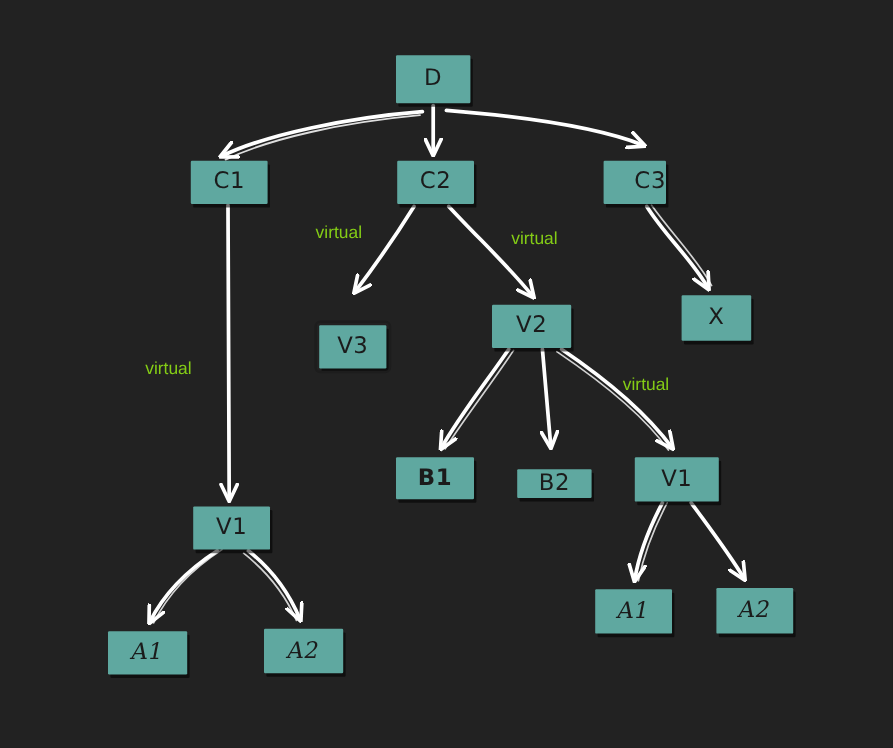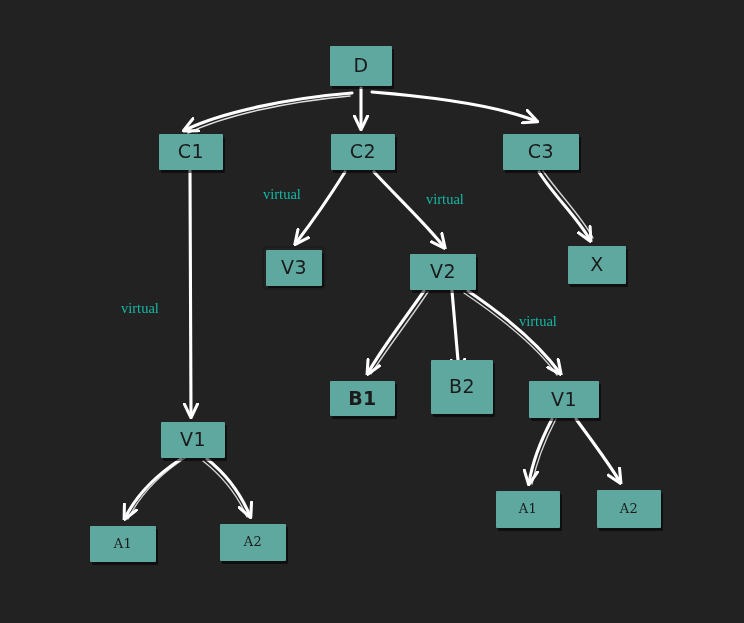--- a/index.html
+++ b/index.html
@@ -33,32 +33,34 @@
     font-size: 19px;
     letter-spacing: 0.5px;
     box-shadow: 2px 3px 0 rgba(0,0,0,0.55);
     border-radius: 1px;
   }
   .node .lbl {
     display: block;
     transform: translateY(-1px);
   }
   .node.italic .lbl {
+    font-style: italic;
     font-family: "DejaVu Serif", serif;
-    font-size: 13px;
+    font-size: 19px;
   }
   .node.outlined {
     outline: 2px solid #1d1d1d;
     outline-offset: 2px;
+    margin-top: 21px;
   }
   .edge-label {
     position: absolute;
-    color: #14b8a6;
+    color: #84cc16;
     font-size: 14.5px;
-    font-family: Liberation Serif, serif;
+    font-family: Liberation Sans, sans-serif;
     white-space: nowrap;
   }
 </style>
 </head>
 <body>
 
 <div id="canvas">
 
   <svg class="layer" viewBox="0 0 744 623">
     <defs>
@@ -108,39 +110,39 @@
 
   <div class="node" style="left:330px;top:46px;width:62px;height:40px;">
     <span class="lbl">D</span>
   </div>
   <div class="node" style="left:159px;top:134px;width:64px;height:36px;text-align:right;">
     <span class="lbl">C1</span>
   </div>
   <div class="node" style="left:331px;top:134px;width:64px;height:36px;">
     <span class="lbl">C2</span>
   </div>
-  <div class="node" style="left:503px;top:134px;width:76px;height:36px;">
+  <div class="node" style="left:503px;top:134px;width:52px;height:36px;justify-content:flex-end;">
     <span class="lbl">C3</span>
   </div>
   <div class="node outlined" style="left:266px;top:250px;width:56px;height:36px;">
     <span class="lbl">V3</span>
   </div>
   <div class="node" style="left:410px;top:254px;width:66px;height:36px;text-align:right;">
     <span class="lbl">V2</span>
   </div>
   <div class="node" style="left:568px;top:246px;width:58px;height:38px;">
     <span class="lbl">X</span>
   </div>
   <div class="node" style="left:161px;top:422px;width:64px;height:36px;">
     <span class="lbl">V1</span>
   </div>
   <div class="node" style="left:330px;top:381px;width:65px;height:35px;font-weight:bold;">
     <span class="lbl">B1</span>
   </div>
-  <div class="node" style="left:431px;top:360px;width:62px;height:54px;">
+  <div class="node" style="left:431px;top:391px;width:62px;height:24px;">
     <span class="lbl">B2</span>
   </div>
   <div class="node" style="left:529px;top:381px;width:70px;height:37px;">
     <span class="lbl">V1</span>
   </div>
   <div class="node italic" style="left:90px;top:526px;width:66px;height:36px;">
     <span class="lbl">A1</span>
   </div>
   <div class="node italic" style="left:220px;top:524px;width:66px;height:37px;">
     <span class="lbl">A2</span>

